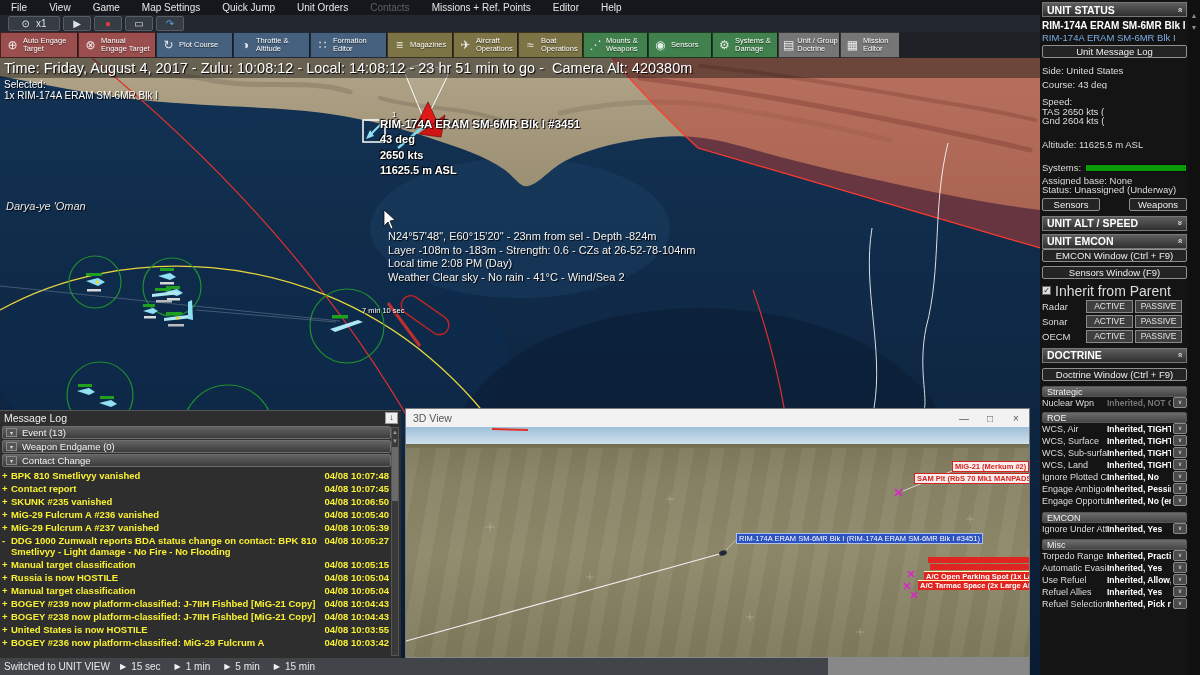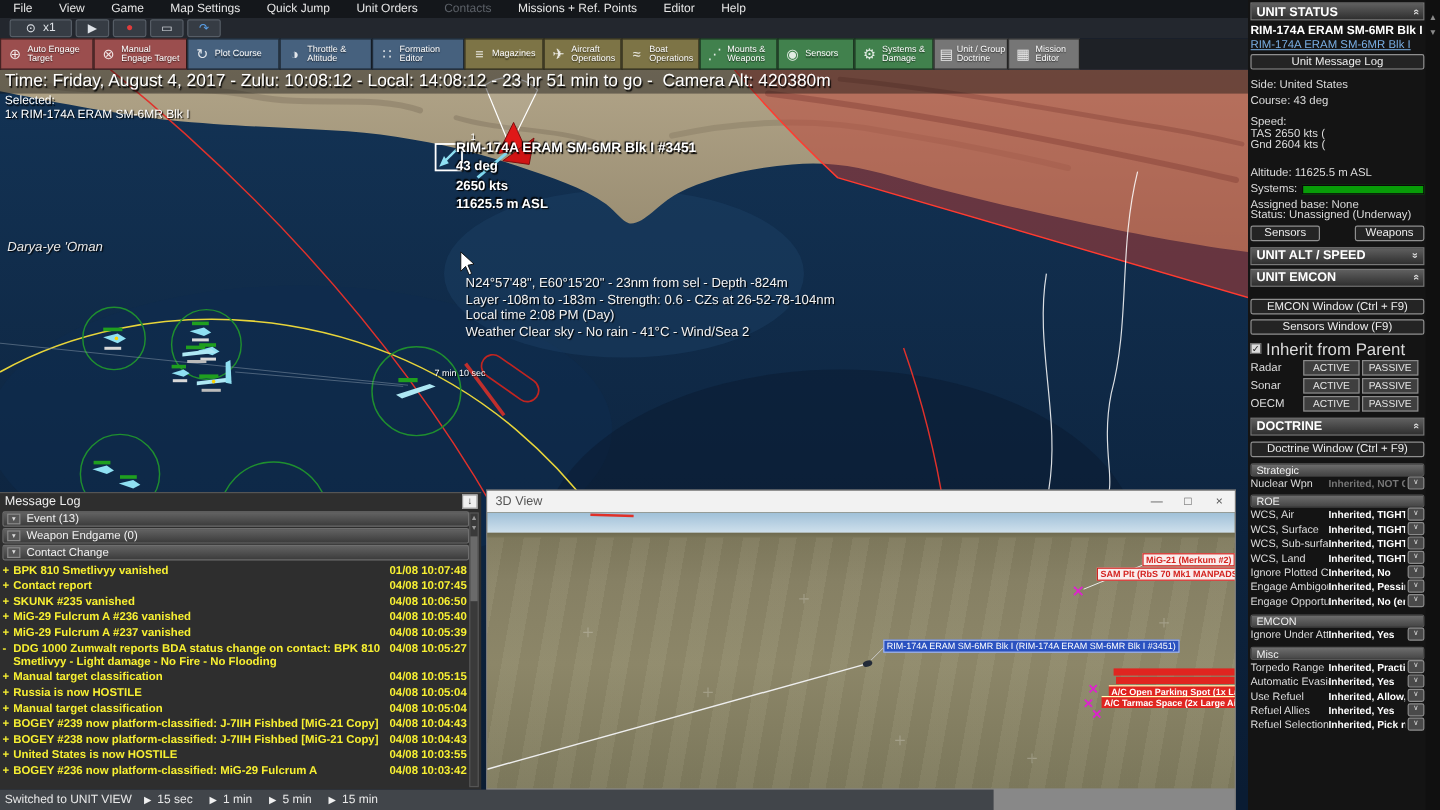--- a/index.html
+++ b/index.html
@@ -440,21 +440,21 @@
         <div class="log-group">
           <span class="chev">▾</span>
           <span class="gl">Contact Change</span>
         </div>
       </div>
     <div id="log-entries">
 
         <div class="log-entry">
           <span class="pfx">+</span>
           <span class="txt">BPK 810 Smetlivyy vanished</span>
-          <span class="tm">01/08 10:07:48</span>
+          <span class="tm">04/08 10:07:48</span>
         </div>
 
         <div class="log-entry">
           <span class="pfx">+</span>
           <span class="txt">Contact report</span>
           <span class="tm">04/08 10:07:45</span>
         </div>
 
         <div class="log-entry">
           <span class="pfx">+</span>
@@ -583,39 +583,39 @@
       </div>
       <div class="sb-line" style="margin-top:4px; font-size:10px; font-weight:bold; color:#fff;">RIM-174A ERAM SM-6MR Blk I #3451</div>
       <div class="sb-line" style="margin-top:2px; font-size:9.5px; color:#79aee3; text-decoration:underline;">RIM-174A ERAM SM-6MR Blk I</div>
       <div class="sb-btn" style="margin-top:3px;">Unit Message Log</div>
       <div class="sb-line" style="margin-top:8px;">Side: United States</div>
       <div class="sb-line" style="margin-top:4px;">Course: 43 deg</div>
       <div class="sb-line" style="margin-top:8px;">Speed:</div>
       <div class="sb-line">TAS 2650 kts (</div>
       <div class="sb-line">Gnd 2604 kts (</div>
       <div class="sb-line" style="margin-top:14px;">Altitude: 11625.5 m ASL</div>
-      <div id="sys-row" style="margin-top:4px;">
+      <div id="sys-row" style="margin-top:14px;">
         <span class="sb-line">Systems:</span>
         <div id="sys-bar" style="background:#089c08;"></div>
       </div>
       <div class="sb-line" style="margin-top:3px;">Assigned base: None</div>
       <div class="sb-line">Status: Unassigned (Underway)</div>
       <div style="display:flex; justify-content:space-between; margin-top:3px;">
         <div class="sb-btn" style="width:58px;">Sensors</div>
         <div class="sb-btn" style="width:58px;">Weapons</div>
       </div>
       <div class="sb-header" style="margin-top:5px;">
         <span class="hx">UNIT ALT / SPEED</span>
         <span class="rot-down">»</span>
       </div>
       <div class="sb-header" style="margin-top:3px;">
         <span class="hx">UNIT EMCON</span>
         <span class="rot-up">»</span>
       </div>
-      <div class="sb-btn" style="margin-top:10px;">EMCON Window (Ctrl + F9)</div>
+      <div class="sb-btn" style="margin-top:0;">EMCON Window (Ctrl + F9)</div>
       <div class="sb-btn" style="margin-top:4px;">Sensors Window (F9)</div>
       <div class="chk-row" style="margin-top:4px;">
         <span class="chk-box">✓</span>
         <span class="chk-lbl">Inherit from Parent</span>
       </div>
       <div>
 
           <div class="ap-row">
             <span class="rl">Radar</span>
             <span class="ap-cell">ACTIVE</span>

